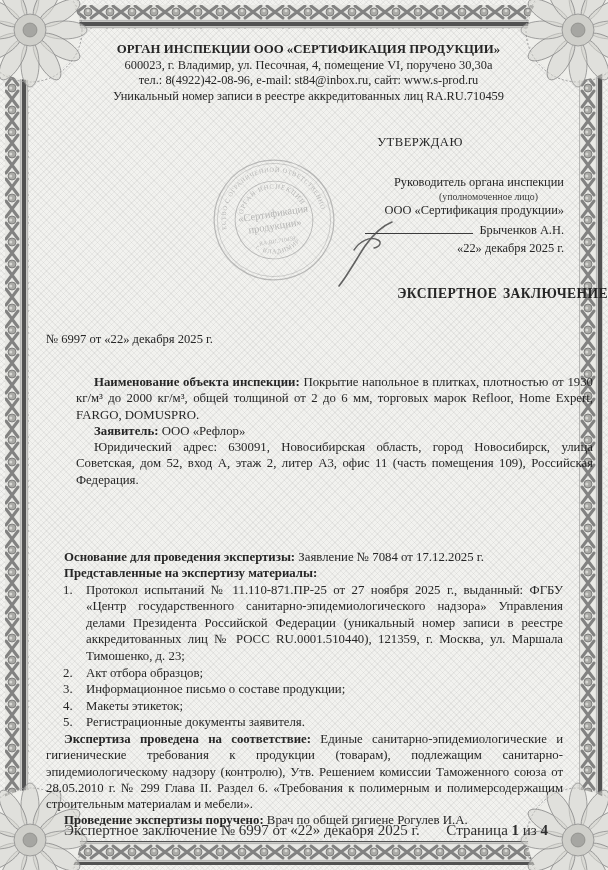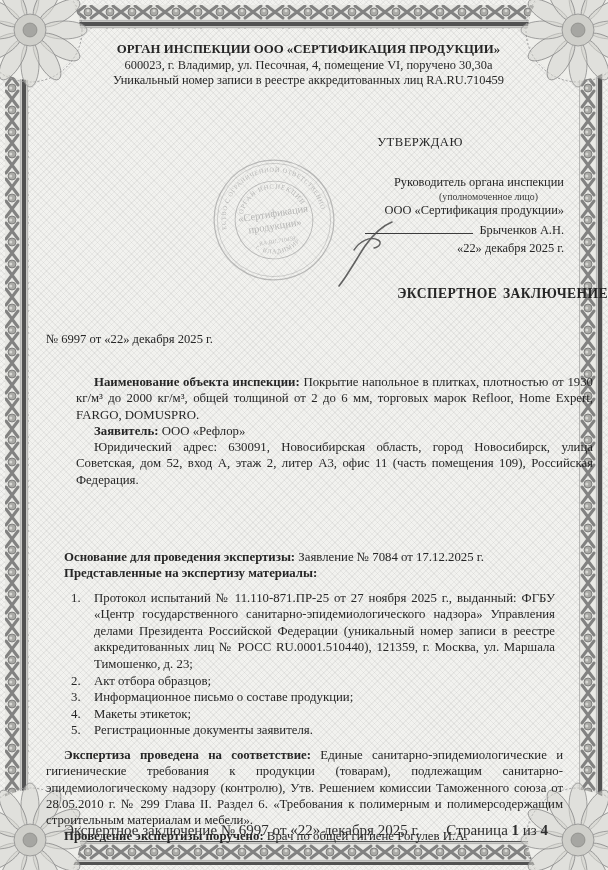--- a/index.html
+++ b/index.html
@@ -35,21 +35,21 @@
   .doc-title{top:286px;left:0;width:608px;text-align:right;font-weight:bold;font-size:13.6px;letter-spacing:.4px;word-spacing:2px;}
   .number-line{top:332px;left:46px;font-size:12.6px;}
 
   
   .sec{left:46px;width:517px;font-size:12.8px;line-height:16.3px;text-align:justify;}
   .sec1{top:374px;margin-left:30px;}
   .sec2{top:549px;}
   .sec p{margin:0;text-indent:18px;}
   .sec p.noj{text-align:left;}
   b.lbl{font-weight:bold;}
-  ol.mats{margin:8px;padding:0;list-style:none;counter-reset:m;}
+  ol.mats{margin:0;padding:0;list-style:none;counter-reset:m;}
   ol.mats li{position:relative;padding-left:40px;text-align:justify;counter-increment:m;line-height:16.6px;}
   ol.mats li::before{content:counter(m) ".";position:absolute;left:17px;}
 
   
   .footer{top:822px;left:64px;right:60px;font-size:15px;color:#2e2e2e;text-align:right;}
   .footer .fl{float:left;}
   .footer .fr{float:right;}
   .footer b{font-weight:bold;}
 </style>
 </head>
@@ -118,20 +118,21 @@
         <use href="#rosette" x="30" y="840"></use>
       </g>
     <g>
         <use href="#rosette" x="578" y="840"></use>
       </g>
   </svg>
 
   <div class="abs header">
     <div class="org">ОРГАН ИНСПЕКЦИИ ООО «СЕРТИФИКАЦИЯ ПРОДУКЦИИ»</div>
     <div>600023, г. Владимир, ул. Песочная, 4, помещение VI, поручено 30,30а</div>
+    <div>тел.: 8(4922)42-08-96, e-mail: st84@inbox.ru, сайт: www.s-prod.ru</div>
     <div>Уникальный номер записи в реестре аккредитованных лиц RA.RU.710459</div>
   </div>
 
   <div class="abs approve-word">УТВЕРЖДАЮ</div>
   <div class="abs approve">
     <div>Руководитель органа инспекции</div>
     <div class="authorized">(уполномоченное лицо)</div>
     <div>ООО «Сертификация продукции»</div>
     <div class="sigline"><span class="rule"></span><span>Брыченков А.Н.</span></div>
     <div class="date">«22» декабря 2025 г.</div>

